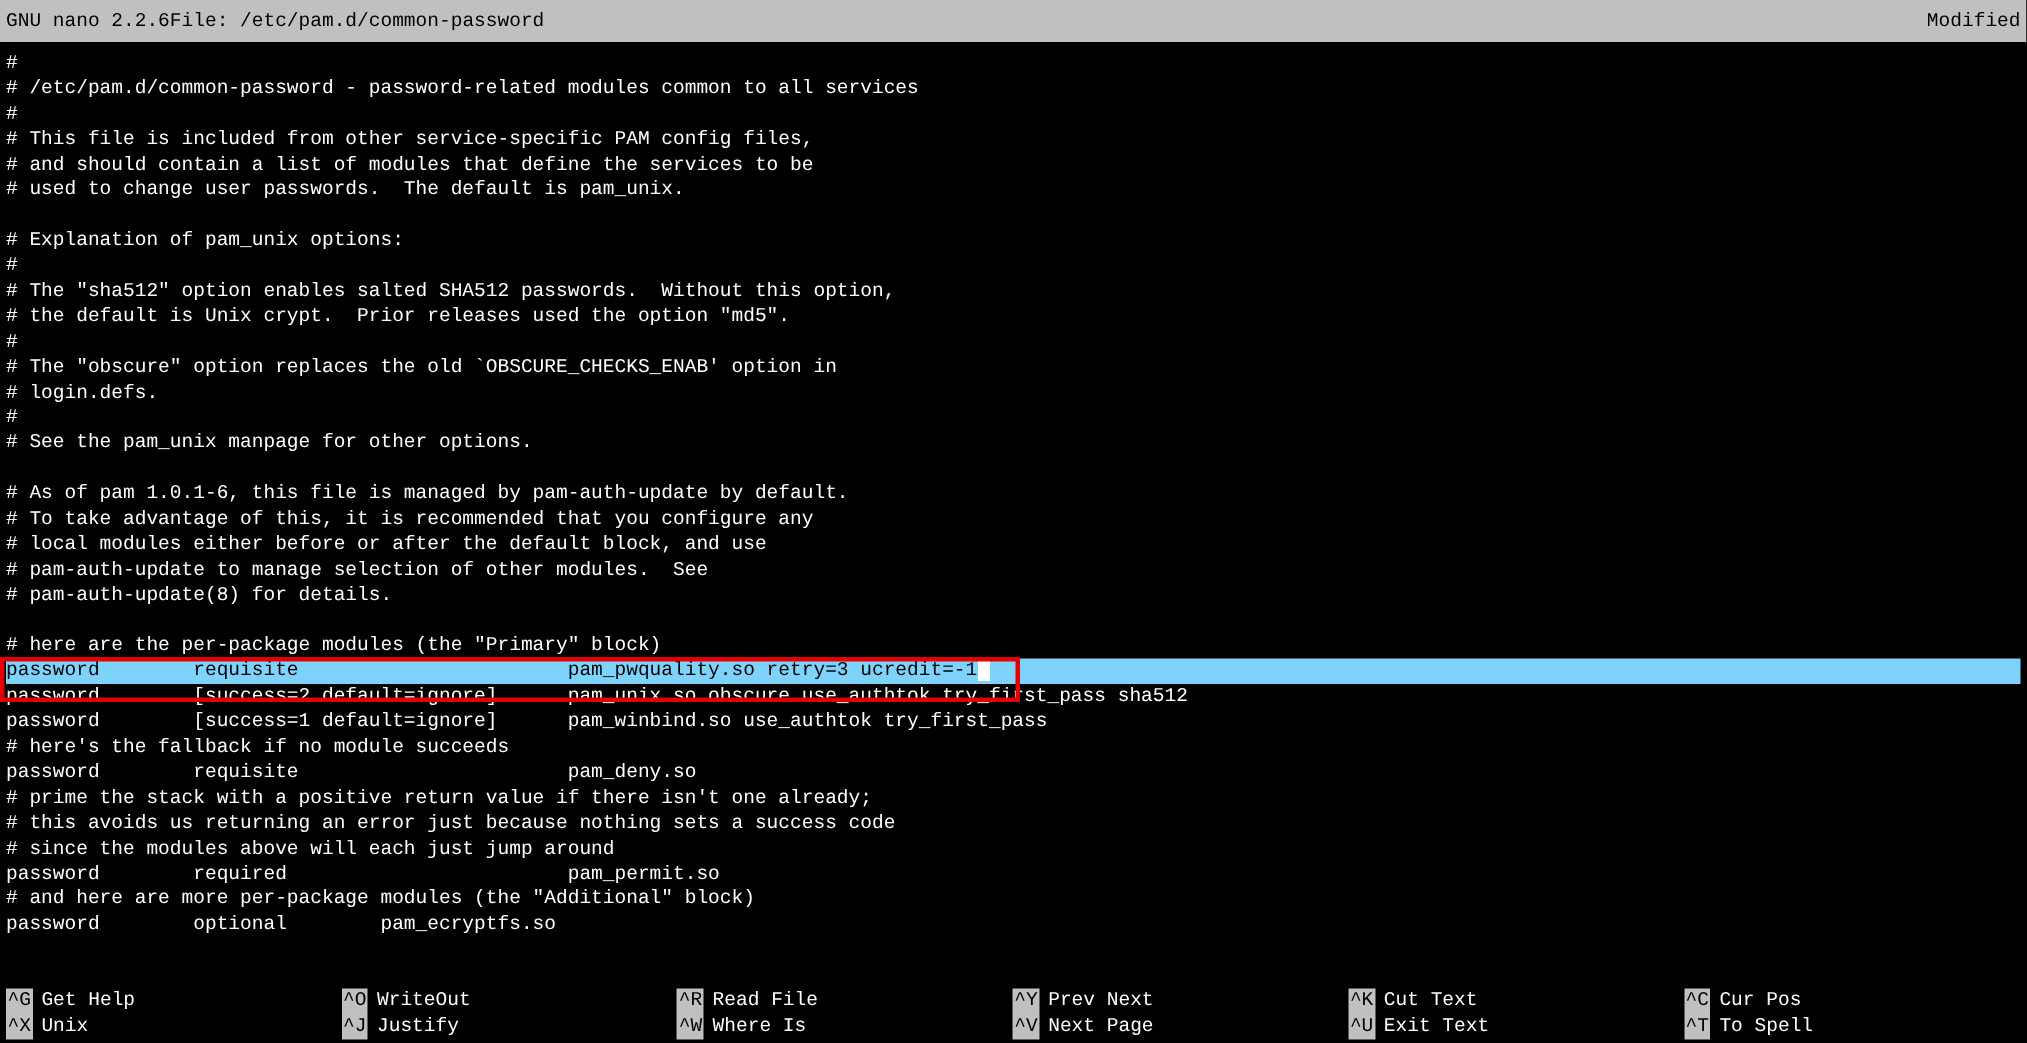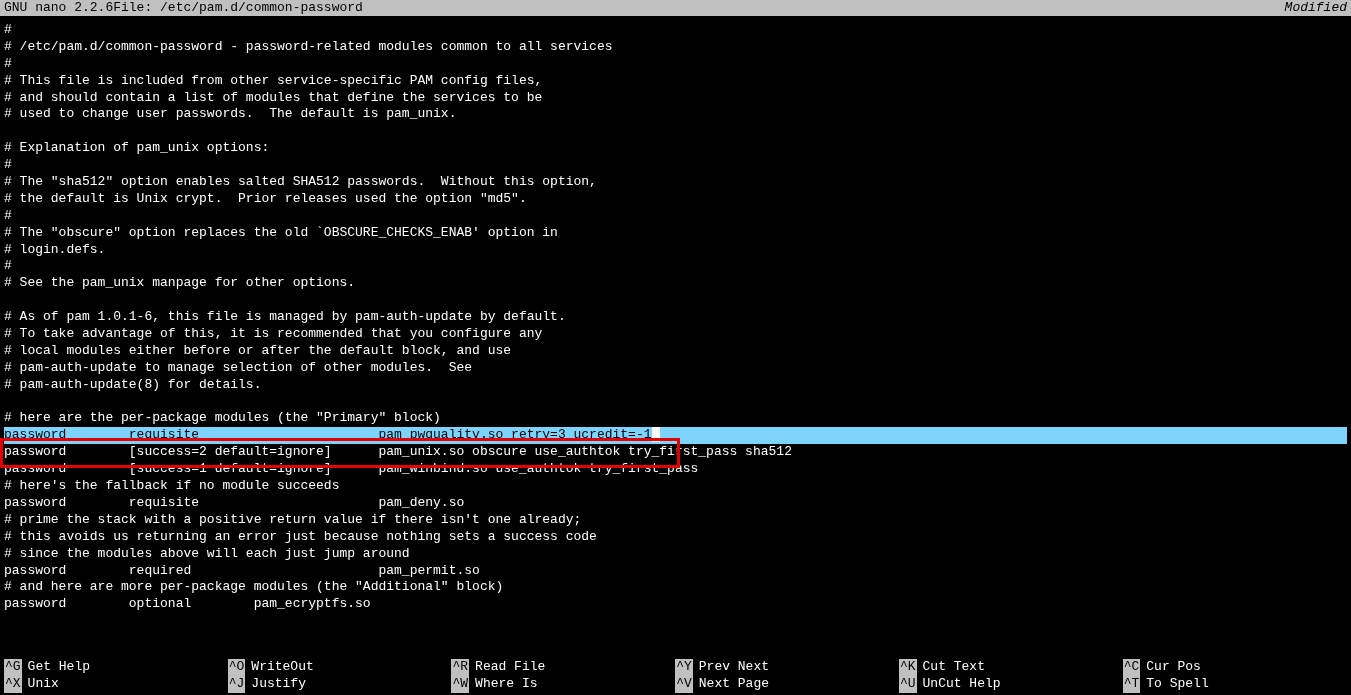--- a/index.html
+++ b/index.html
@@ -17,33 +17,32 @@
       height: 695px;
       overflow: hidden;
       position: relative;
     }
     .header {
       background: #c0c0c0;
       color: #000;
       display: flex;
       justify-content: space-between;
       padding: 0 4px;
-      height: 16px;
+      height: 28px;
       align-items: center;
     }
     .header-left {
       flex: 0 0 auto;
     }
     .header-center {
       flex: 1 1 auto;
       text-align: left;
     }
     .header-right {
       flex: 0 0 auto;
-      font-style: italic;
     }
     .content {
       padding: 6px 4px 0 4px;
       white-space: pre;
     }
     .file-line {
       display: block;
       min-height: 16.9px;
     }
     .highlighted-line {
@@ -140,20 +139,20 @@
       <div class="shortcut-cell">
         <span class="key">^W</span>
         <span>Where Is</span>
       </div>
       <div class="shortcut-cell">
         <span class="key">^V</span>
         <span>Next Page</span>
       </div>
       <div class="shortcut-cell">
         <span class="key">^U</span>
-        <span>UnCut Help</span>
+        <span>Exit Text</span>
       </div>
       <div class="shortcut-cell">
         <span class="key">^T</span>
         <span>To Spell</span>
       </div>
     </div>
 </div>
 
 </body></html>

